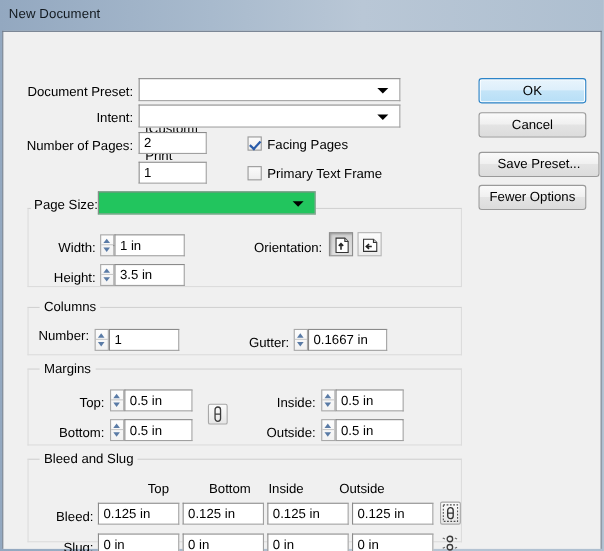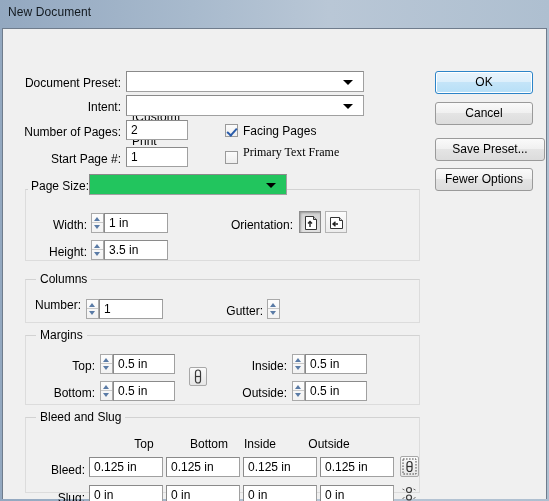--- a/index.html
+++ b/index.html
@@ -202,25 +202,24 @@
       <span class="cval">Print</span>
       <span class="arrow"></span>
     </div>
 
     <div class="lbl r" style="left:4px; top:96px; width:114px;">Number of Pages:</div>
     <div class="field" style="left:123px; top:91px; width:62px;">2</div>
 
     <div class="chk on" style="left:222px; top:95px;"></div>
     <div class="lbl" style="left:240px; top:95px;">Facing Pages</div>
 
-    <div class="lbl r" style="left:4px; top:123px; width:114px;">Start Page #:</div>
     <div class="field" style="left:123px; top:118px; width:62px;">1</div>
 
     <div class="chk" style="left:222px; top:122px;"></div>
-    <div class="lbl" style="left:240px; top:116px;font-family:Liberation Serif, serif;">Primary Text Frame</div>
+    <div class="lbl" style="left:240px; top:122px;">Primary Text Frame</div>
 
     <div class="group" style="left:22px; top:160px; width:395px; height:72px;"></div>
     <div class="group-title" style="left:25px; top:150px; padding-left:3px;">Page Size:</div>
     <div class="combo" style="left:86px; top:145px; width:198px; background:#22c55e;">
       <span class="cval">custom</span>
       <span class="arrow"></span>
     </div>
 
     <div class="lbl r" style="left:20px; top:189px; width:64px;">Width:</div>
     <div class="spin" style="left:88px; top:184px;">
@@ -264,20 +263,21 @@
       <span class="dn"></span>
     </div>
     <div class="field" style="left:96px; top:270px; width:64px;">1</div>
 
     <div class="lbl r" style="left:150px; top:275px; width:110px;">Gutter:</div>
     <div class="spin" style="left:264px; top:270px;">
       <span class="up"></span>
       <span class="mid"></span>
       <span class="dn"></span>
     </div>
+    <div class="field" style="left:277px; top:270px; width:72px;">0.1667 in</div>
 
     <div class="group" style="left:22px; top:306px; width:395px; height:70px;"></div>
     <div class="group-title" style="left:33px; top:299px;">Margins</div>
 
     <div class="lbl r" style="left:20px; top:330px; width:72px;">Top:</div>
     <div class="spin" style="left:97px; top:325px;">
       <span class="up"></span>
       <span class="mid"></span>
       <span class="dn"></span>
     </div>

